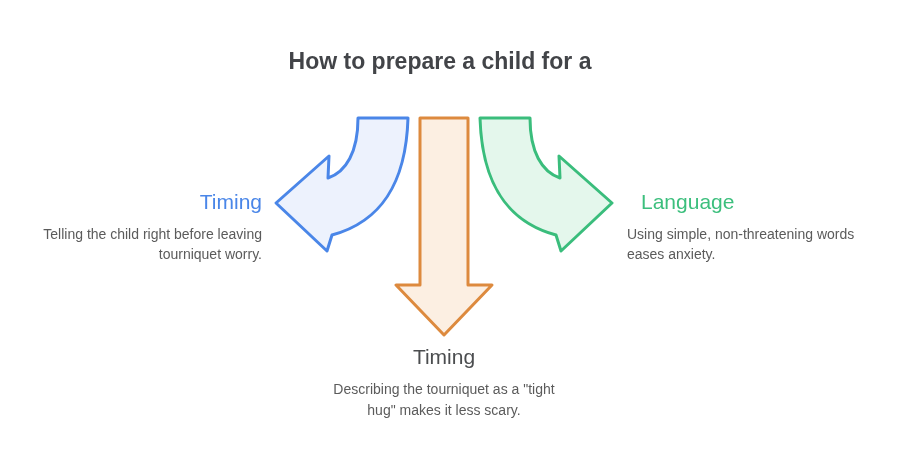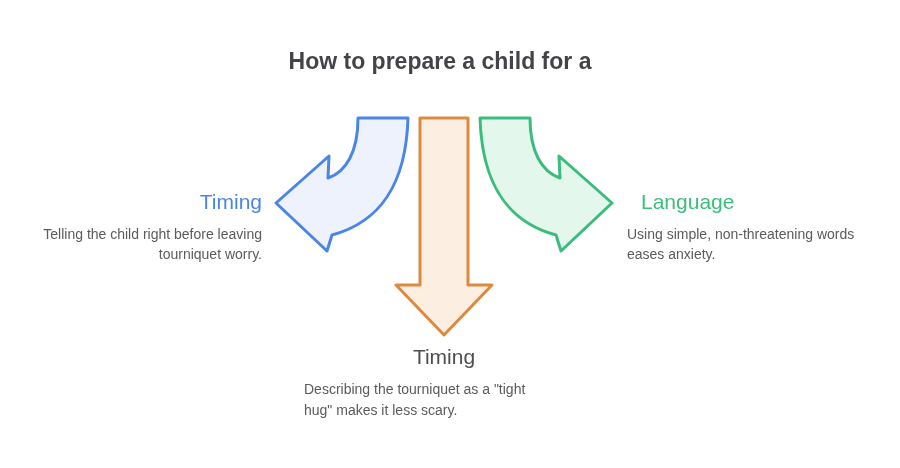--- a/index.html
+++ b/index.html
@@ -44,21 +44,21 @@
     position: absolute;
     font-size: 14px;
     line-height: 20px;
   }
   .desc .line { display: block; }
   #timing-label  { top: 190px; right: 638px; text-align: right; }
   #timing-desc   { top: 224px; right: 638px; width: 260px; text-align: right; }
   #language-label{ top: 190px; left: 641px; text-align: center; }
   #language-desc { top: 224px; left: 627px; width: 280px; text-align: left; }
   #analogy-label { top: 345px; left: 444px; transform: translateX(-50%); text-align: center; }
-  #analogy-desc  { top: 379px; left: 444px; transform: translateX(-50%); width: 280px; text-align: left; line-height: 21px; }
+  #analogy-desc  { top: 379px; left: 444px; transform: translateX(-50%); width: 280px; text-align: center; line-height: 21px; }
 </style>
 </head>
 <body>
 
 <div class="canvas">
 
   <svg class="arrows-svg" width="900" height="468" viewBox="0 0 900 468">
     <path stroke-width="3" stroke-linejoin="round" d="M 358,118 L 408,118 C 406,185 380,222 332,235 L 327,251 L 276,203 L 329,156 L 328,178 C 346,172 358,152 358,118 Z" style="fill: rgb(237, 242, 253); stroke: rgb(74, 134, 232);"></path>
     <path stroke-width="3" stroke-linejoin="round" d="M 420,118 L 468,118 L 468,285 L 492,285 L 444,335 L 396,285 L 420,285 Z" style="fill: rgb(252, 239, 226); stroke: rgb(221, 138, 62);"></path>
     <path stroke-width="3" stroke-linejoin="round" d="M 530,118 L 480,118 C 482,185 508,222 556,235 L 561,251 L 612,203 L 559,156 L 560,178 C 542,172 530,152 530,118 Z" style="fill: rgb(228, 247, 236); stroke: rgb(58, 189, 124);"></path>

